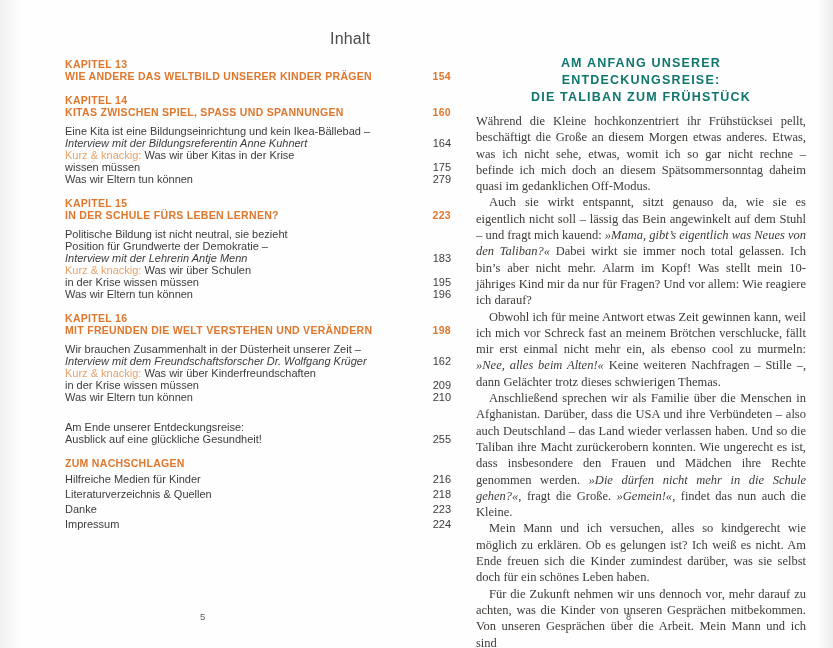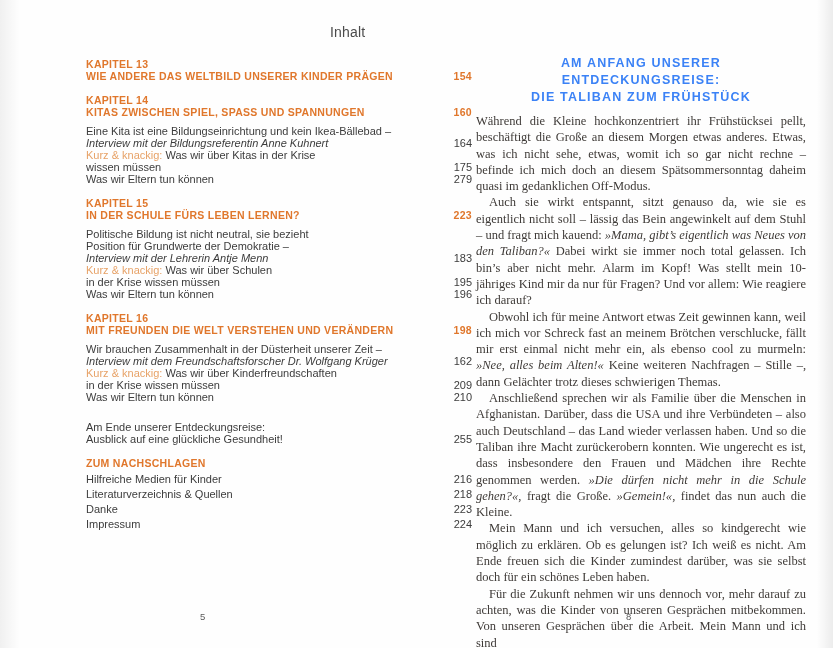--- a/index.html
+++ b/index.html
@@ -6,37 +6,37 @@
   body{
     width:833px;height:648px;position:relative;overflow:hidden;
     background:#fefefe;
     font-family:"Liberation Sans",sans-serif;
     color:#3c3c3c;
   }
   .edge{position:absolute;top:0;bottom:0;pointer-events:none;}
   .edge-left{left:0;width:20px;background:linear-gradient(90deg,rgba(0,0,0,.055),rgba(0,0,0,0));}
   .edge-right{right:0;width:16px;background:linear-gradient(270deg,rgba(0,0,0,.07),rgba(0,0,0,0));}
 
-  .running-head{position:absolute;top:24px;left:330px;font-size:14px;color:#4b4b4b;letter-spacing:.2px;text-align:right;}
+  .running-head{position:absolute;top:30px;left:330px;font-size:16px;color:#4b4b4b;letter-spacing:.2px;text-align:right;}
 
   
-  .toc{position:absolute;left:65px;top:58px;width:386px;margin-left:21px;}
+  .toc{position:absolute;left:65px;top:58px;width:386px;}
   .toc-row{display:flex;justify-content:space-between;align-items:baseline;
     font-size:11px;line-height:12px;color:#3c3c3c;}
   .toc-row .txt{white-space:nowrap;}
   .toc-row .pg{margin-left:8px;}
   .r-chap{color:#E0772C;font-weight:bold;font-size:10.5px;letter-spacing:.3px;}
   .r-chap .pg{color:#E0772C;font-weight:bold;}
   .pre{color:#E7A267;text-align:center;}
   .it-txt{font-style:italic;}
   .m12{margin-top:12px}.m7{margin-top:7px}.m18{margin-top:18px}.m4{margin-top:4px}.m3{margin-top:3px}
 
   
   .article{position:absolute;left:476px;top:55px;width:330px;}
-  .art-heading{text-align:center;color:#3b82f6;font-weight:bold;
+  .art-heading{text-align:center;color:#0f766e;font-weight:bold;
     font-size:12.5px;line-height:17px;letter-spacing:1.2px;margin-bottom:7px;}
   .art-body p{margin:0;font-family:"Liberation Serif",serif;font-size:12.5px;
     line-height:16.3px;color:#3e3a37;text-align:justify;}
   .art-body p + p{text-indent:13px;}
   .it{font-style:italic;}
 
   .pn{position:absolute;font-size:9.5px;color:#5a5a5a;}
   .pn-left{left:200px;top:611px;}
   .pn-right{left:626px;top:611px;}
 </style>

